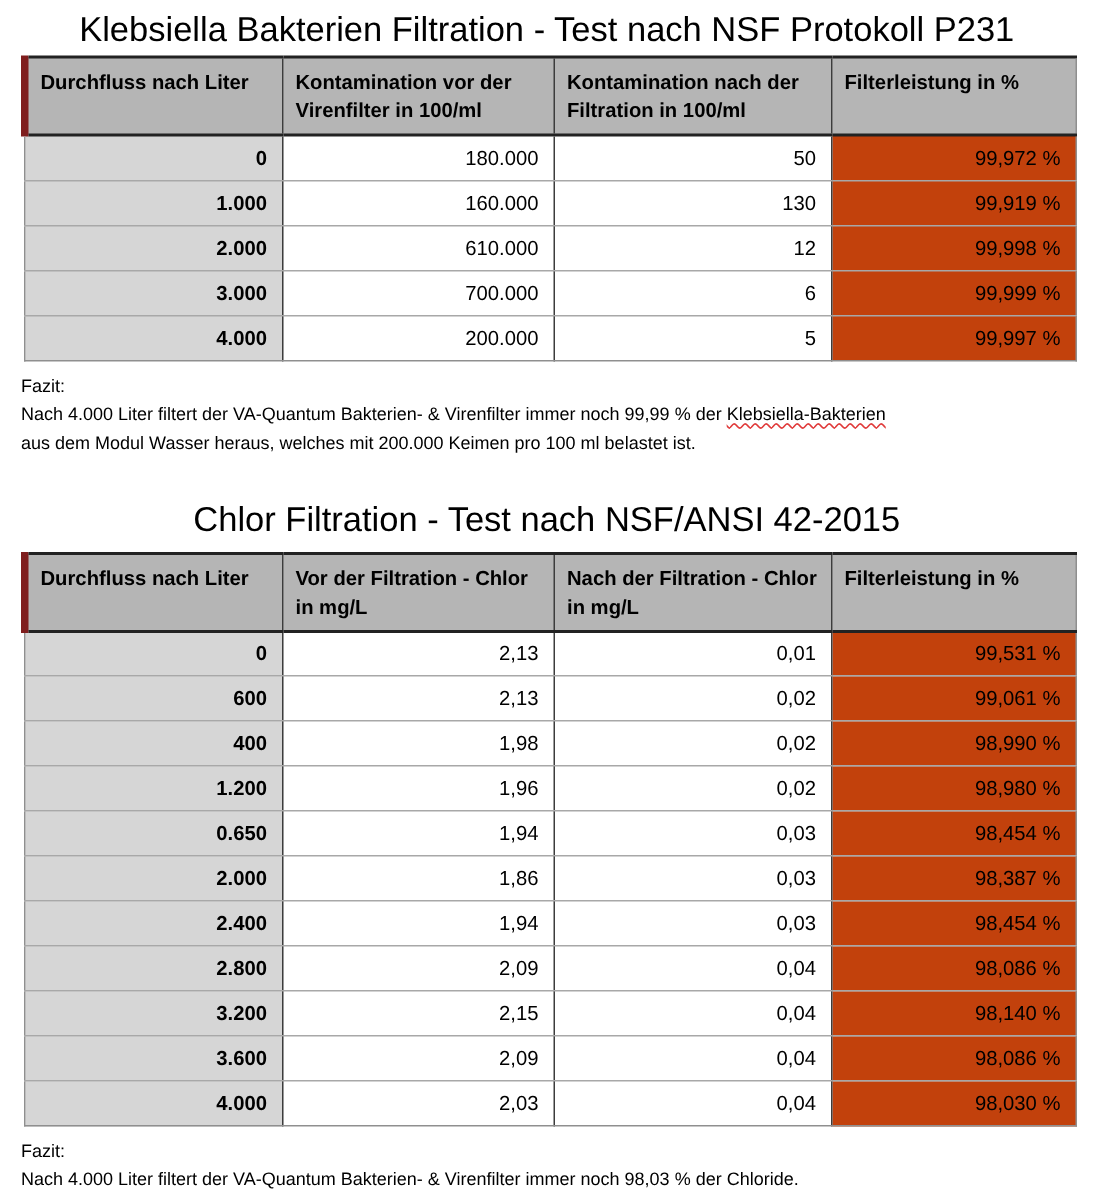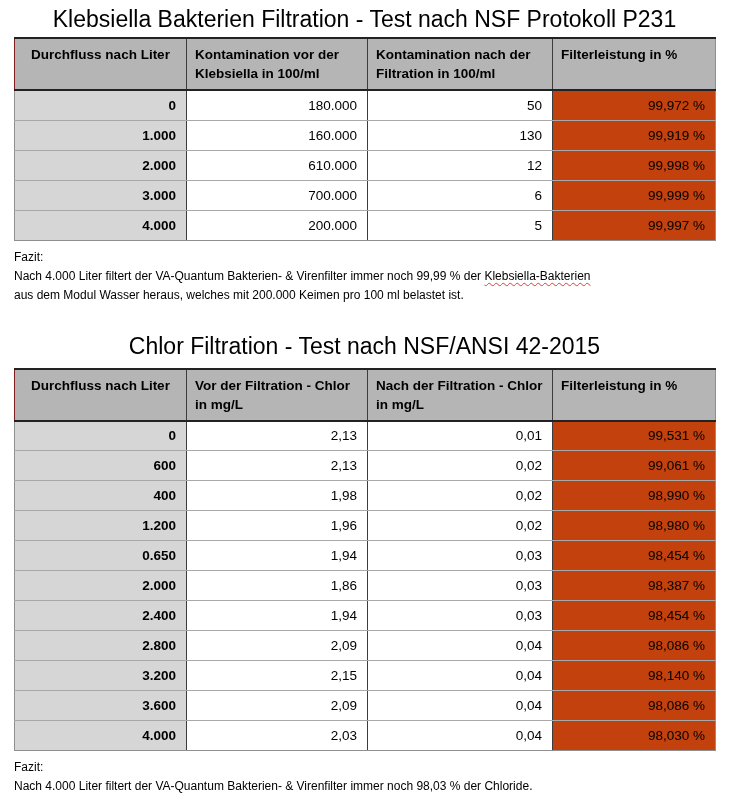--- a/index.html
+++ b/index.html
@@ -42,21 +42,21 @@
     font-size: 13.5px;
     line-height: 19px;
     padding: 6px 8px;
     height: 50px;
     box-sizing: border-box;
     border-top: 2px solid #222222;
     border-bottom: 2px solid #222222;
     border-left: 1px solid #3c3c3c;
     border-right: 1px solid #3c3c3c;
   }
-  th:first-child { border-left: 1px solid #7f1d1d; text-align: center; }
+  th:first-child { border-left: 5px solid #7f1d1d; }
   th:last-child  { border-right: 1px solid #8f8f8f; margin-left: 36px; }
 
   td {
     height: 30px;
     box-sizing: border-box;
     padding: 0 10px;
     text-align: right;
     vertical-align: middle;
     background: #ffffff;
     border-left: 1px solid #3c3c3c;
@@ -93,21 +93,21 @@
   <table id="table1">
     <colgroup>
       <col class="w0">
         <col class="w1">
         <col class="w2">
         <col class="w3">
     </colgroup>
     <thead>
       <tr>
         <th>Durchfluss nach Liter</th>
-        <th>Kontamination vor der Klebsiella in 100/ml</th>
+        <th>Kontamination vor der Virenfilter in 100/ml</th>
         <th>Kontamination nach der Filtration in 100/ml</th>
         <th>Filterleistung in %</th>
       </tr>
     </thead>
     <tbody>
         <tr>
           <td class="c0">0</td>
           <td class="c1">180.000</td>
           <td class="c2">50</td>
           <td class="c3">99,972 %</td>

